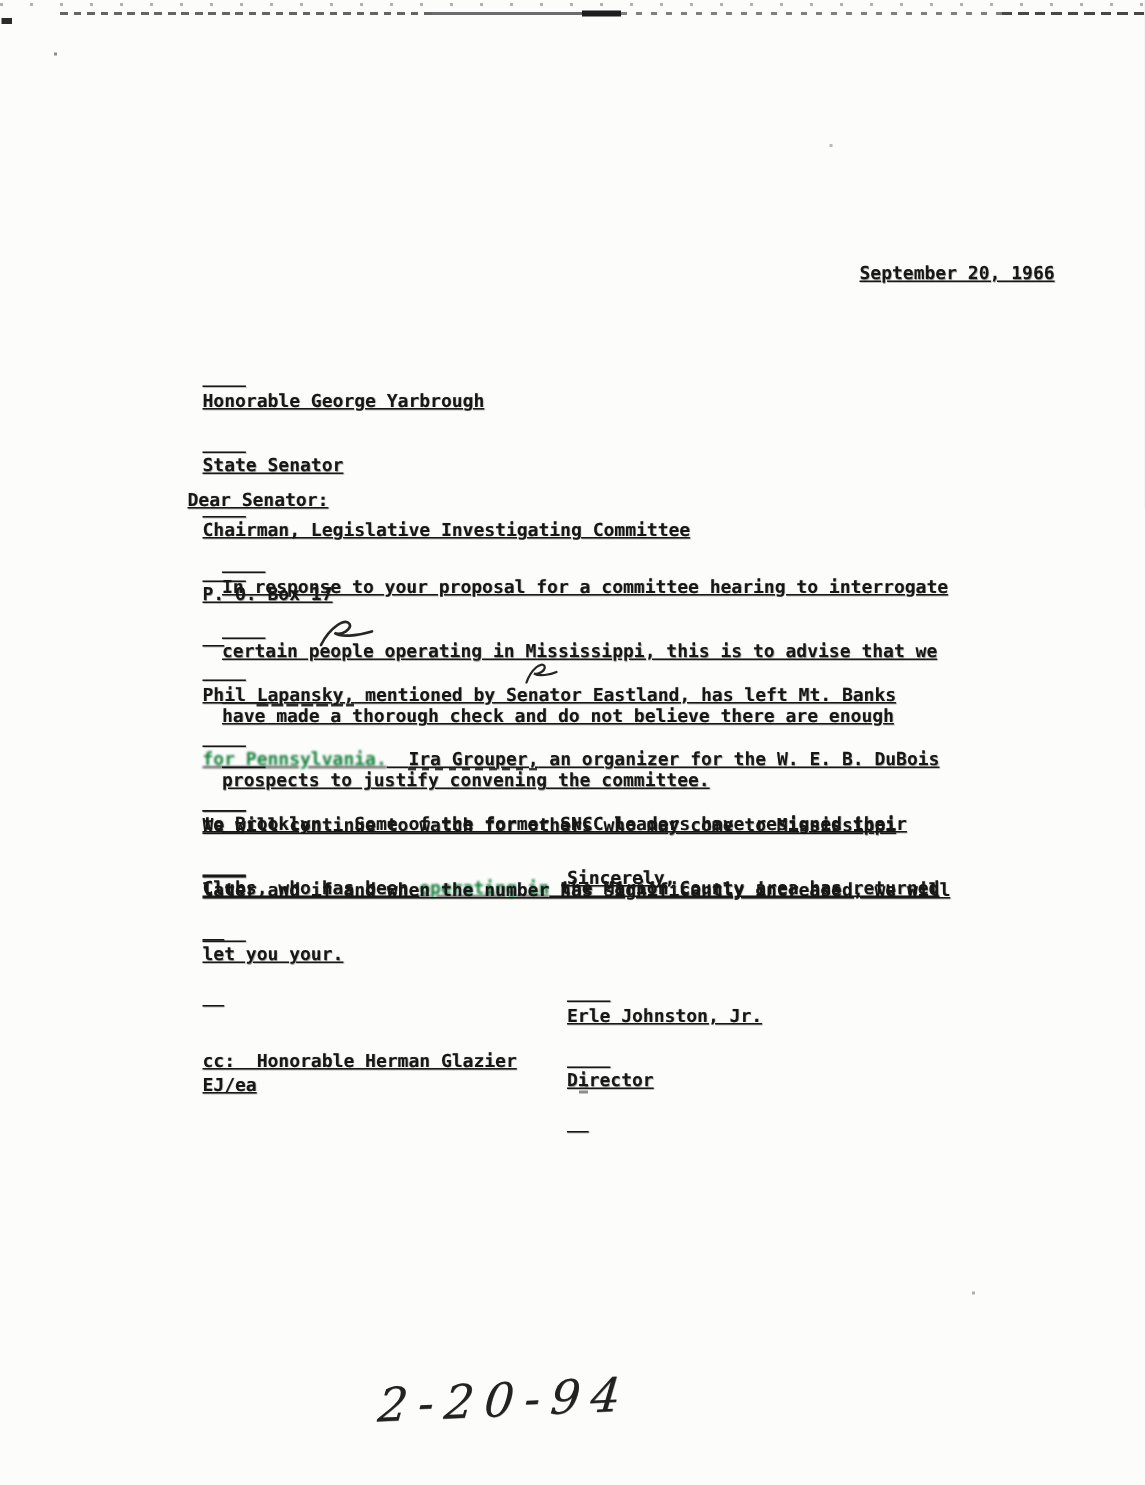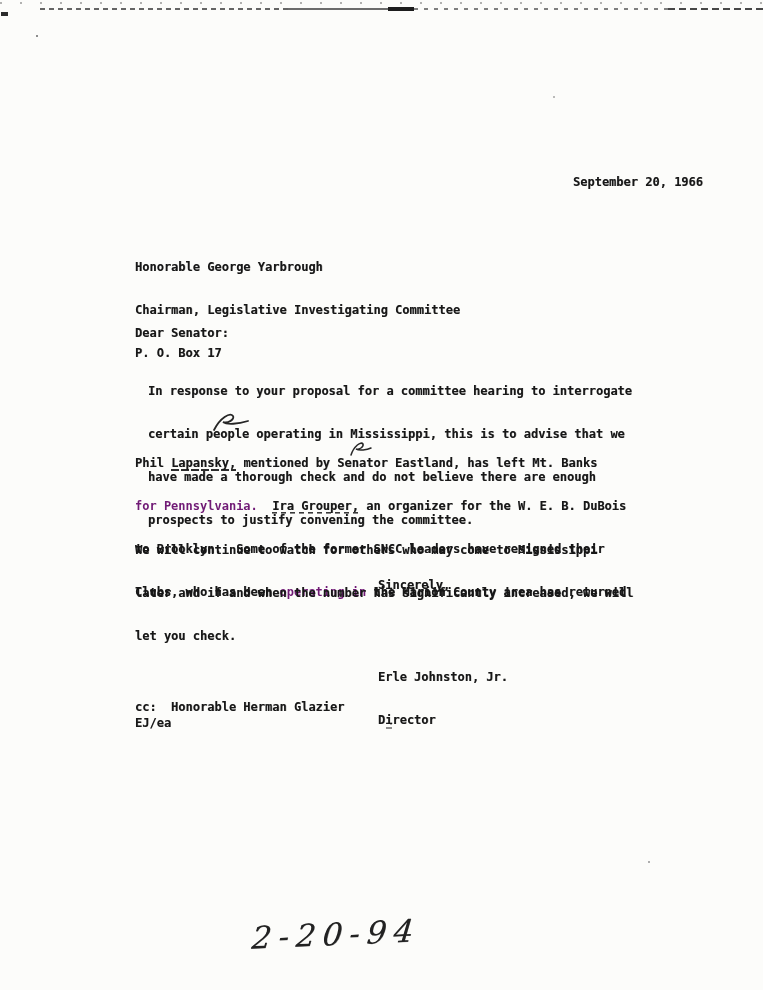--- a/index.html
+++ b/index.html
@@ -7,24 +7,25 @@
   .page {
     position:relative; width:763px; height:990px; overflow:hidden;
     background:#fcfcfa;
   }
   .typed {
     position:absolute;
     font:bold 12px/14.4px "DejaVu Sans Mono", monospace;
     color:#171717;
     white-space:pre;
     text-shadow:0.4px 0.4px 0.6px rgba(25,25,25,0.45);
+    text-decoration:underline;
   }
   .typed div { min-height:14.4px; }
   .faded {
-    color:#701a75;
+    color:#15803d;
     filter:blur(0.55px);
     text-shadow:none;
   }
   .u-solidish {
     background-image:repeating-linear-gradient(90deg,#2e2e2e 0 8px, rgba(0,0,0,0) 8px 10px);
     background-repeat:repeat-x;
     background-position:left bottom;
     background-size:auto 1.7px;
     padding-bottom:1px;
   }
@@ -82,25 +83,26 @@
   <div class="speck" style="left:36px; top:35px; width:2px; height:2px;"></div>
   <div class="speck" style="left:553px; top:96px; width:2px; height:2px; opacity:.6;"></div>
   <div class="speck" style="left:386px; top:727px; width:6px; height:1.5px;"></div>
   <div class="speck" style="left:390px; top:723px; width:2px; height:2px; opacity:.7;"></div>
   <div class="speck" style="left:648px; top:861px; width:2px; height:2px; opacity:.7;"></div>
 
   <div class="typed" style="left:573px; top:175px;">September 20, 1966</div>
 
   <div class="typed" style="left:135px; top:231px;">
     <div>Honorable George Yarbrough</div>
+    <div>State Senator</div>
     <div>Chairman, Legislative Investigating Committee</div>
     <div>P. O. Box 17</div>
   </div>
 
-  <div class="typed" style="left:135px; top:326px;text-align:right;">Dear Senator:</div>
+  <div class="typed" style="left:125px; top:326px;text-align:right;">Dear Senator:</div>
 
   <div class="typed" style="left:148px; top:355px;">
     <div>In response to your proposal for a committee hearing to interrogate</div>
     <div>certain people operating in Mississippi, this is to advise that we</div>
     <div>have made a thorough check and do not believe there are enough</div>
     <div>prospects to justify convening the committee.</div>
   </div>
 
   <div class="typed" style="left:135px; top:427px;">
     <div><span>Phil </span><span class="u-solidish">Lapansky,</span><span> mentioned by Senator Eastland, has left Mt. Banks</span></div>
@@ -113,21 +115,21 @@
     <path d="M2,19 C8,7 18,1 21,5 C23,8 16,13 11,11 C15,14 26,13 36,10" fill="none" stroke="#262626" stroke-width="1.8" stroke-linecap="round"></path>
   </svg>
 
   <svg class="annotation-mark" style="left:349px; top:441px;" width="24" height="16" viewBox="0 0 24 16">
     <path d="M2,14 C5,5 12,0 14,3 C15,6 10,9 7,8 C10,10 18,9 22,7" fill="none" stroke="#262626" stroke-width="1.5" stroke-linecap="round"></path>
   </svg>
 
   <div class="typed" style="left:135px; top:514px;">
     <div>We will continue to watch for others who may come to Mississippi</div>
     <div>later and if and when the number has significantly increased, we will</div>
-    <div>let you check.</div>
+    <div>let you your.</div>
   </div>
 
   <div class="typed" style="left:378px; top:578px;">Sincerely,</div>
 
   <div class="typed" style="left:378px; top:641px;">
     <div>Erle Johnston, Jr.</div>
     <div>Director</div>
   </div>
 
   <div class="typed" style="left:135px; top:700px;">cc:  Honorable Herman Glazier</div>

